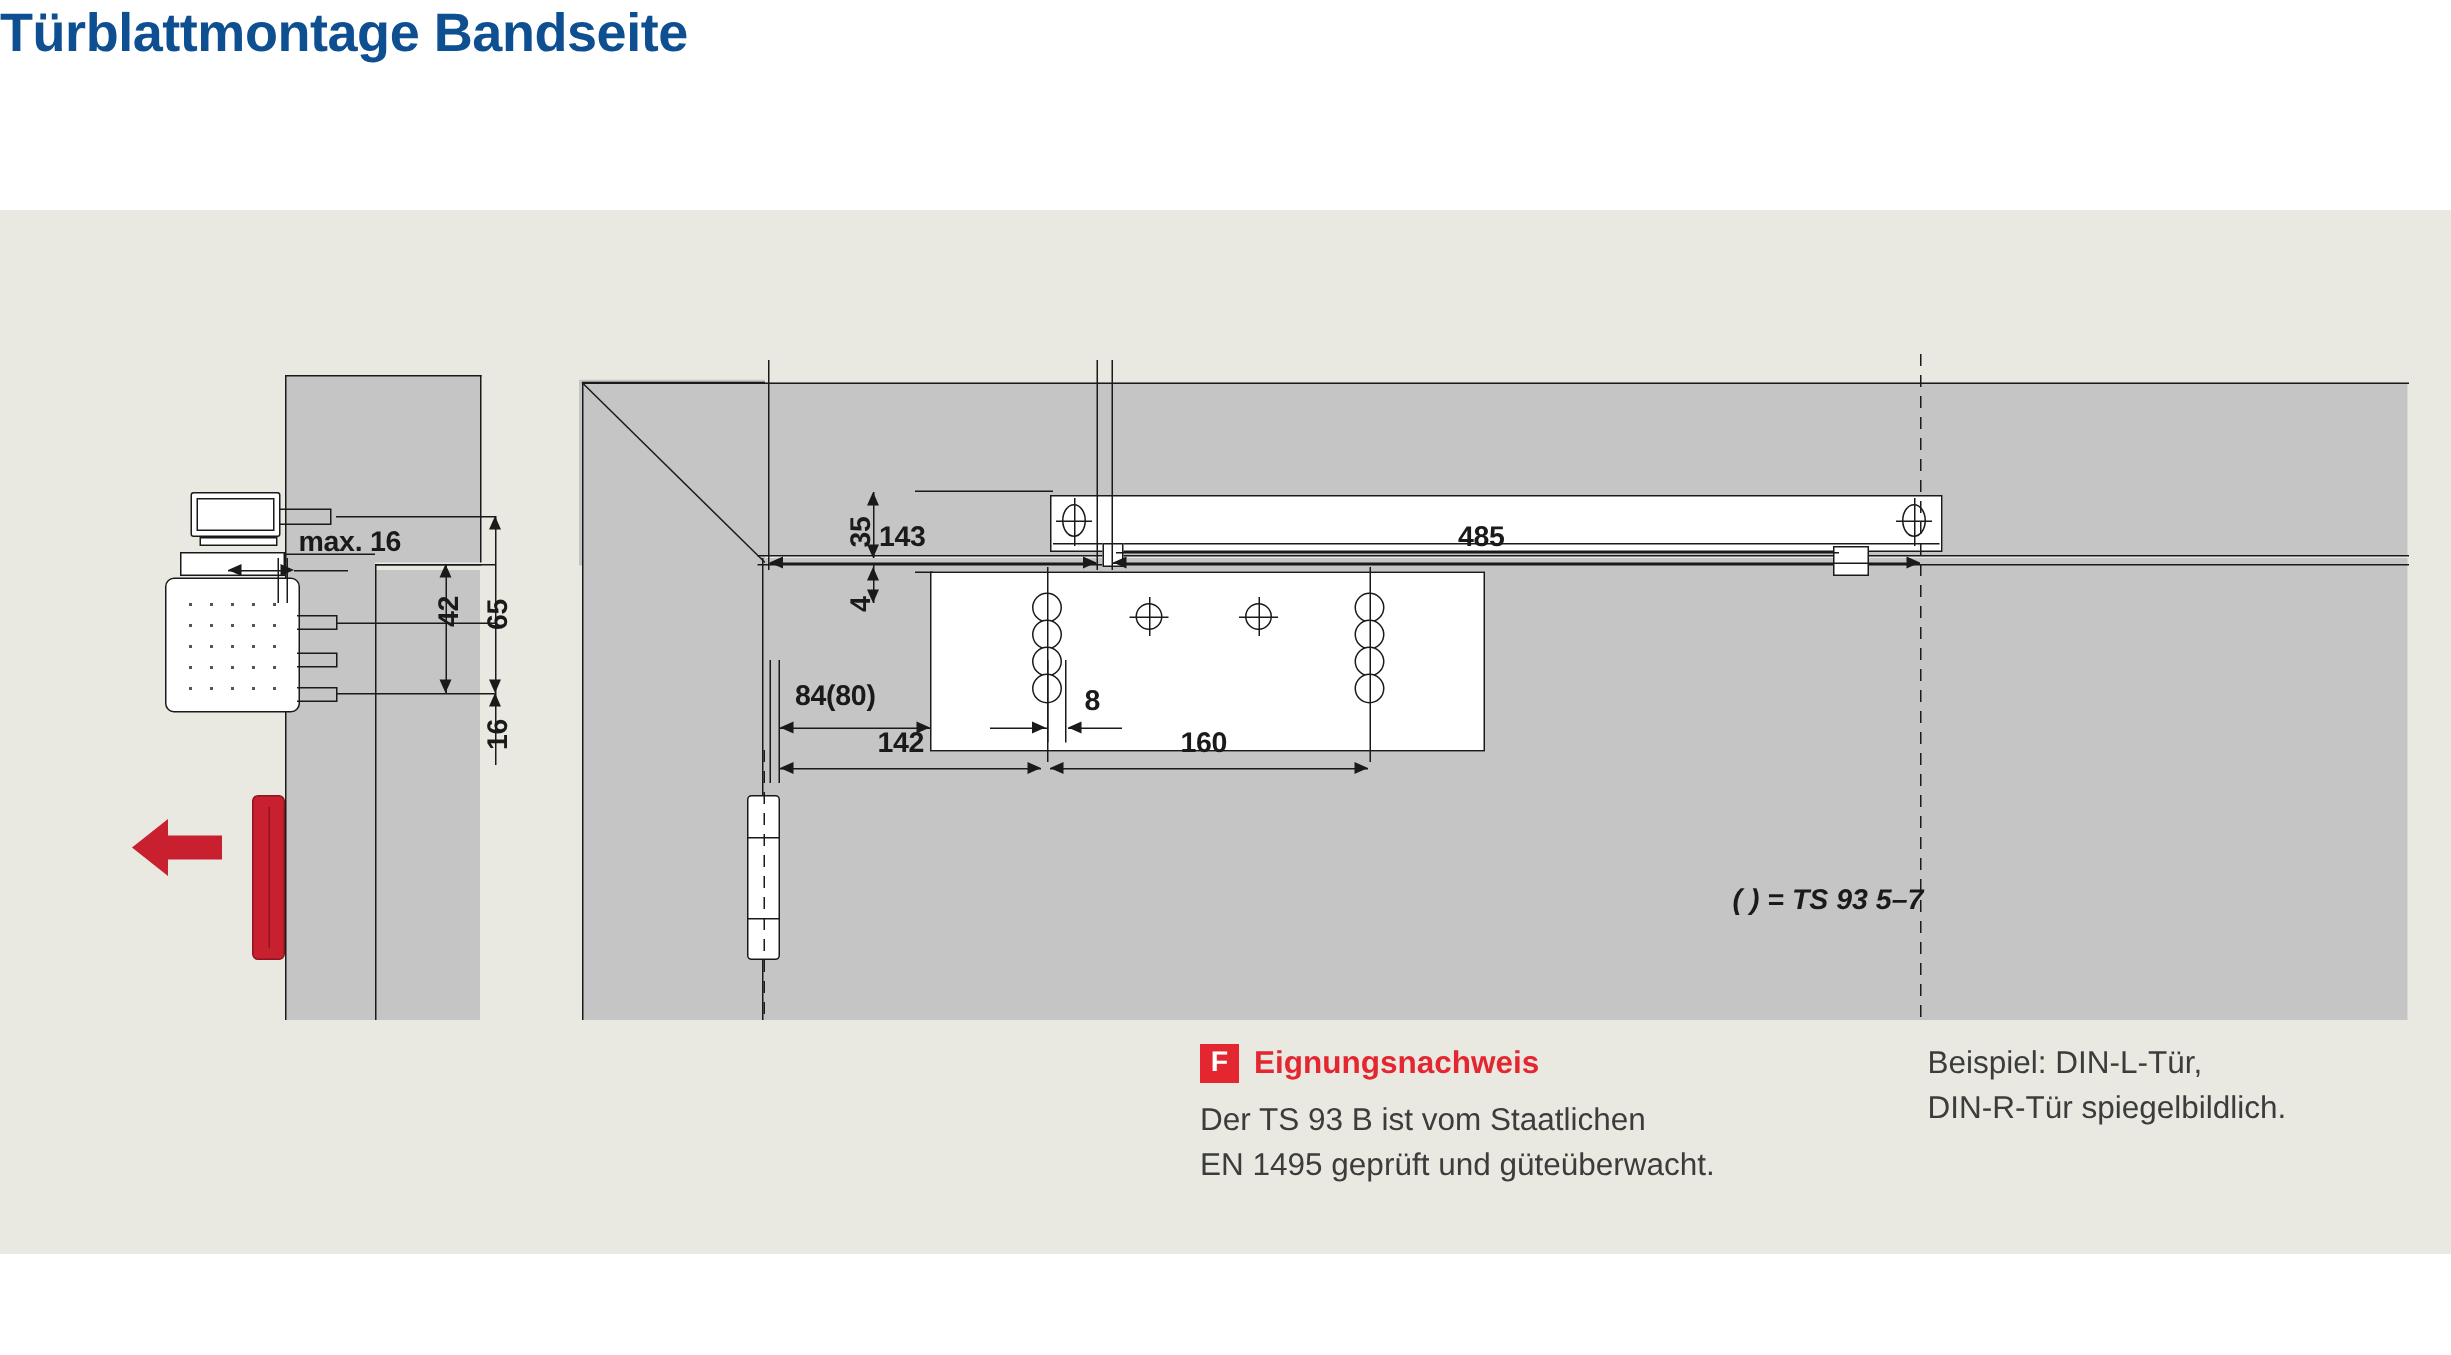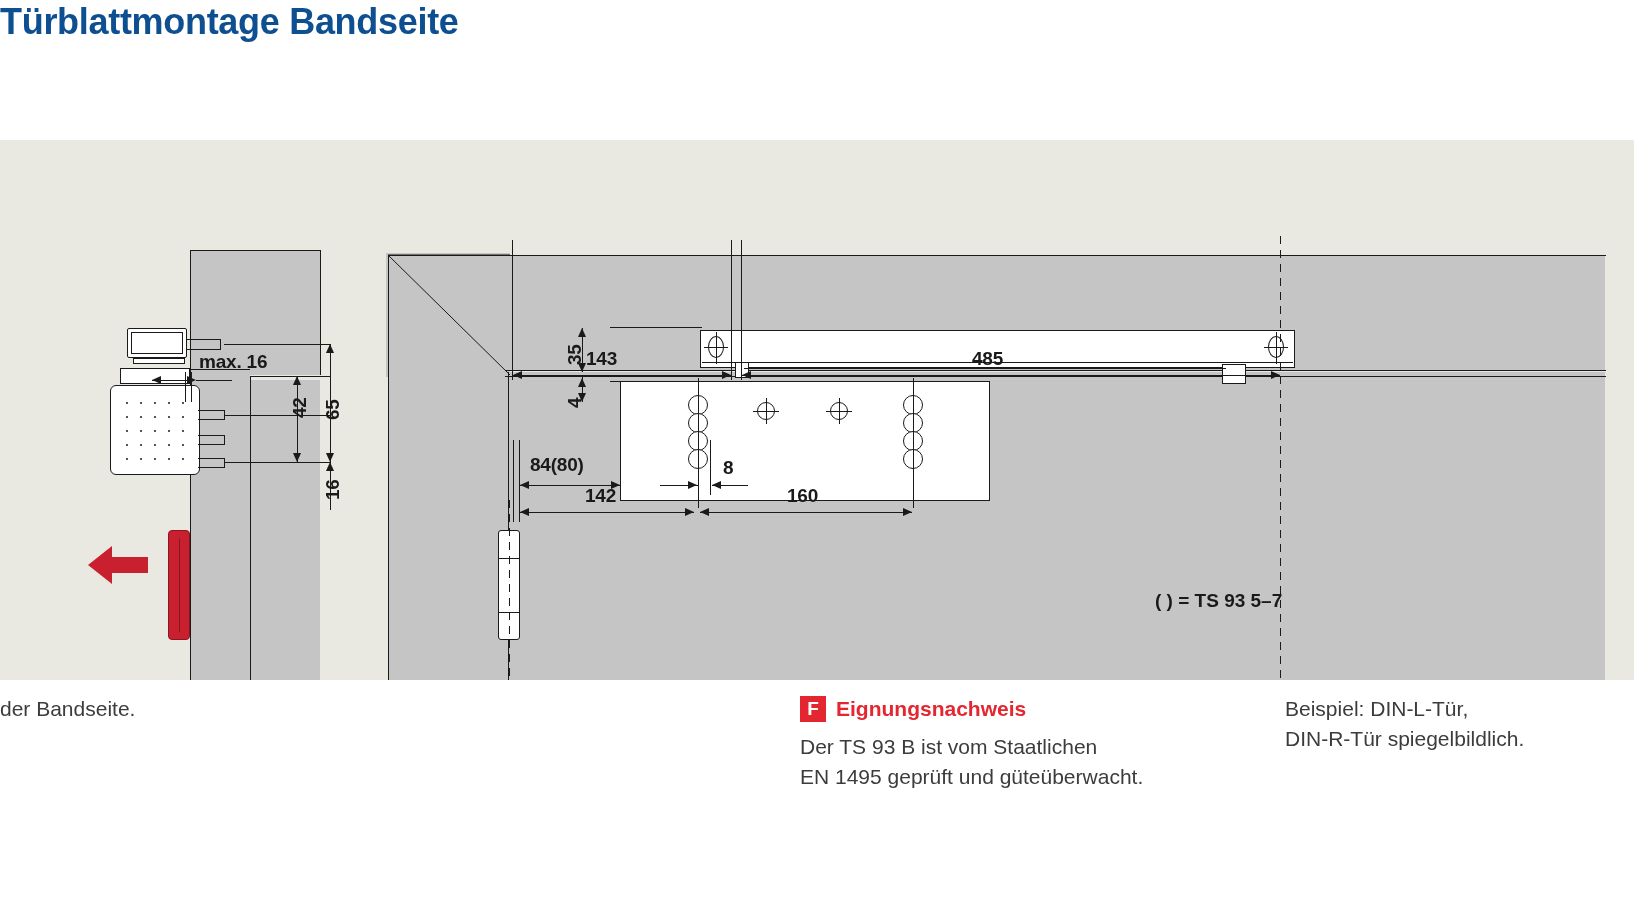--- a/index.html
+++ b/index.html
@@ -27,21 +27,21 @@
     letter-spacing: -0.3px;
     line-height: 44px;
   }
 
   
   #figure {
     position: absolute;
     left: 0px;
     top: 140px;
     width: 1634px;
-    height: 540px;
+    height: 696px;
     background: #e9e9e1;
   }
 
   
   .ln   { position: absolute; background: #1a1a1a; }
   .hl   { height: 1px; }
   .vl   { width: 1px; }
   .grey { position: absolute; background: #c5c5c5; }
   .white{ position: absolute; background: #ffffff; border: 1px solid #1a1a1a; box-sizing: border-box; }
   .dim  { position: absolute; font-size: 19px; font-weight: bold; color: #1a1a1a;
@@ -262,26 +262,25 @@
     <div class="arrR" style="left:688px; top:341px;"></div>
     <div class="arrL" style="left:712px; top:341px;"></div>
     <div class="ln vl" style="left:698px; top:300px; height:55px;"></div>
     <div class="ln vl" style="left:710px; top:300px; height:55px;"></div>
 
     <div class="dim" style="left:787px; top:345px;">160</div>
     <div class="ln hl" style="left:700px; top:372px; width:212px;"></div>
     <div class="arrL" style="left:700px; top:368px;"></div>
     <div class="arrR" style="left:903px; top:368px;"></div>
 
-    <div class="note" style="left:1155px; top:450px;">( ) = TS 93 5–7</div>
+    <div class="note" style="left:1155px; top:450px;font-style:italic;">( ) = TS 93 5–7</div>
   </div>
 </div>
 
 <div class="col" id="col-left">
-  <div>der Bandseite.</div>
 </div>
 
 <div class="col" id="col-mid">
   <div class="fhead">
     <span class="fbadge">F</span>
     <span class="ftitle">Eignungsnachweis</span>
   </div>
   <div>Der TS 93 B ist vom Staatlichen</div>
   <div>EN 1495 geprüft und güteüberwacht.</div>
 </div>

